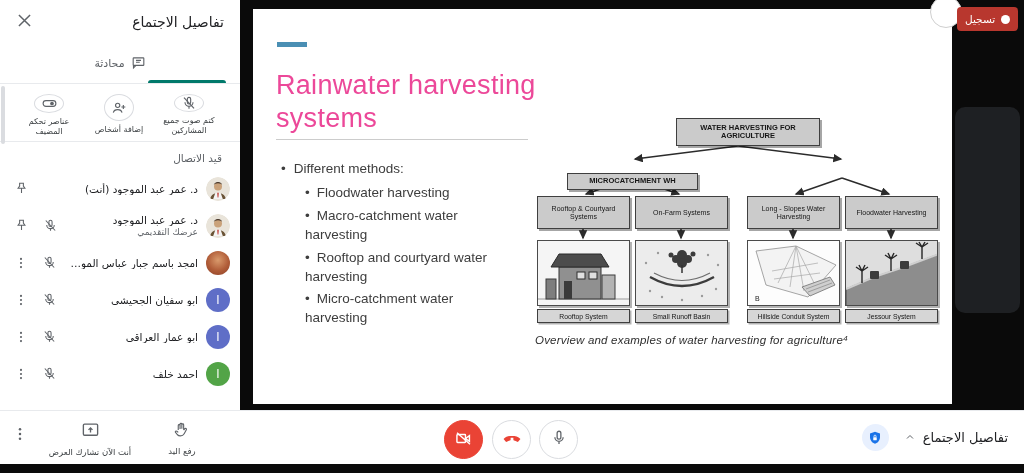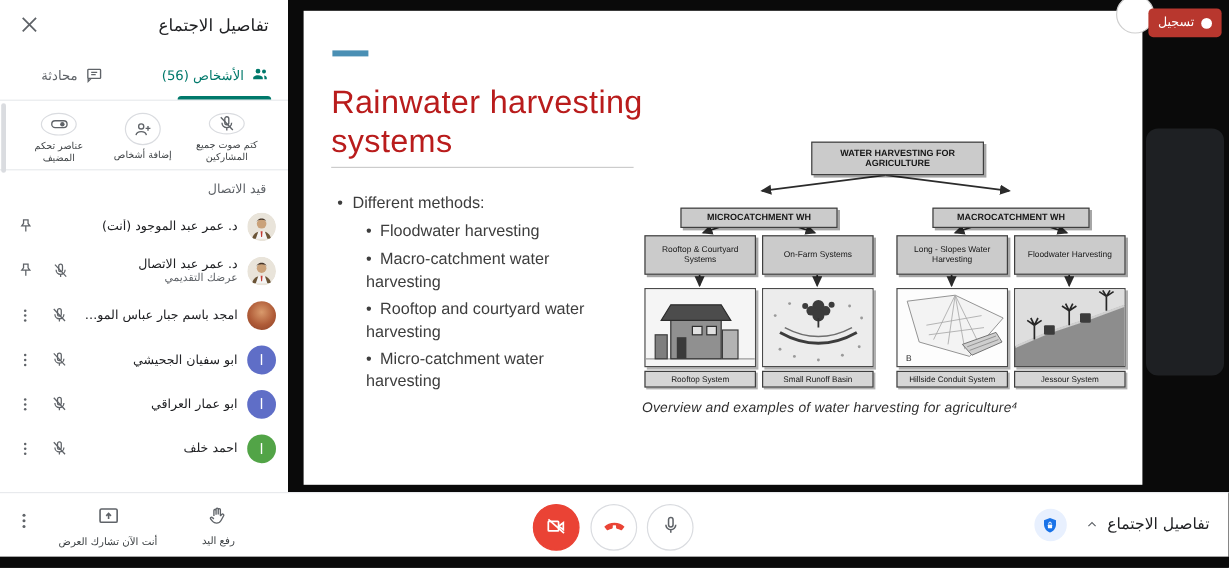--- a/index.html
+++ b/index.html
@@ -31,21 +31,21 @@
   .pname{font-size:10.5px;color:#202124;white-space:nowrap;overflow:hidden;text-overflow:ellipsis;}
   .psub{font-size:9px;color:#5f6368;margin-top:1px;}
   .picons{display:flex;align-items:center;gap:14px;padding-left:8px;}
   .icon-btn{background:none;border:none;padding:0;cursor:pointer;display:flex;align-items:center;}
   .sb-scrollthumb{position:absolute;left:1px;top:86px;width:4px;height:58px;background:#dadce0;border-radius:2px;cursor:pointer;}
 
   
   .mainarea{position:absolute;left:240px;top:0;width:784px;height:410px;background:#0a0a0a;}
   .slide{position:absolute;left:13px;top:9px;width:699px;height:395px;background:#fff;font-family:"Liberation Sans",sans-serif;direction:ltr;}
   .accent-bar{position:absolute;left:24px;top:33px;width:30px;height:5px;background:var(--accent-blue,#4a8fb4);}
-  .slide-title{position:absolute;left:23px;top:60px;width:310px;margin:0;font-size:27px;font-weight:400;line-height:1.22;color:#b91c1c;letter-spacing:.3px;}
+  .slide-title{position:absolute;left:23px;top:60px;width:310px;margin:0;font-size:27px;font-weight:400;line-height:1.22;color:#ec4899;letter-spacing:.3px;}
   .slide-divider{position:absolute;left:23px;top:130px;width:252px;border-top:1px solid #ccc;}
   .bullets{position:absolute;left:28px;top:152px;width:250px;color:#3d3d3d;font-size:13.5px;}
   .bullets .bh{margin:0 0 8px 0;}
   .bullets .bh::before{content:"•";margin-right:8px;}
   .bullets ul{list-style:none;margin:0;padding:0 0 0 24px;width:210px;}
   .bullets li{margin-bottom:4px;line-height:1.4;}
   .bullets li::before{content:"•";margin-right:7px;}
   .caption{position:absolute;left:282px;top:325px;font-size:11.5px;font-style:italic;color:#2e2e2e;letter-spacing:.2px;}
 
   
@@ -93,28 +93,20 @@
       <button class="sb-close">
         <span>
           <svg width="13" height="13" viewBox="0 0 14 14">
               <path d="M1 1l12 12M13 1L1 13" stroke="#5f6368" stroke-width="1.6"></path>
             </svg>
         </span>
       </button>
     </div>
 
     <div class="tabs">
-      <div class="tab active">
-        <span>
-          <svg width="16" height="16" viewBox="0 0 24 24" fill="currentColor">
-              <path d="M9 11a3 3 0 100-6 3 3 0 000 6zm7.5 0a2.5 2.5 0 100-5 2.5 2.5 0 000 5zM9 13c-2.8 0-6 1.4-6 3.1V18h12v-1.9C15 14.4 11.8 13 9 13zm7.5.4c1.9.4 3.5 1.3 3.5 2.7V18h-3v-1.9c0-1-.4-1.9-.5-2.7z"></path>
-            </svg>
-        </span>
-        <span>الأشخاص (56)</span>
-      </div>
       <div class="tab">
         <span>
           <svg width="15" height="15" viewBox="0 0 24 24" fill="none" stroke="#5f6368" stroke-width="1.8">
               <rect x="3.5" y="4.5" width="17" height="12" rx="1"></rect>
               <path d="M8 8.5h8M8 11.5h6M8 16.5l-4 4v-4"></path>
             </svg>
         </span>
         <span>محادثة</span>
       </div>
       <div class="tab-underline"></div>
@@ -190,21 +182,21 @@
           <svg width="24" height="24" viewBox="0 0 24 24">
               <circle cx="12" cy="12" r="12" fill="#e9e4da"></circle>
               <circle cx="12" cy="9.5" r="4" fill="#caa27a"></circle>
               <path d="M12 5c-2.3 0-4.2 1.6-4.2 3.2 0-2.7 8.4-2.7 8.4 0C16.2 6.6 14.3 5 12 5z" fill="#46362a"></path>
               <path d="M4 22c1-4.2 4.5-6.2 8-6.2s7 2 8 6.2z" fill="#f4f4f4"></path>
               <path d="M11.2 15.8h1.6l-.4 4.6h-.8z" fill="#c23b32"></path>
               <path d="M4 22c.9-3.6 3-5.2 5.2-5.8L7.2 22zM20 22c-.9-3.6-3-5.2-5.2-5.8L16.8 22z" fill="#6b5436"></path>
             </svg>
         </span>
         <div class="pinfo">
-          <div class="pname">د. عمر عبد الاتصال</div>
+          <div class="pname">د. عمر عبد الموجود</div>
           <div class="psub">عرضك التقديمي</div>
         </div>
         <div class="picons">
           <span class="icon-btn">
             <svg width="15" height="15" viewBox="0 0 24 24" fill="none" stroke="#5f6368" stroke-width="1.7">
                 <rect x="9.5" y="3.5" width="5" height="10" rx="2.5"></rect>
                 <path d="M6 11a6 6 0 0012 0M12 17v3.5"></path>
                 <path d="M4.5 4l15 16"></path>
               </svg>
           </span>
@@ -344,21 +336,20 @@
             <line x1="308" y1="66" x2="355" y2="82" marker-end="url(#ah)"></line>
             <line x1="49" y1="117" x2="49" y2="126" marker-end="url(#ah)"></line>
             <line x1="147" y1="117" x2="147" y2="126" marker-end="url(#ah)"></line>
             <line x1="259" y1="117" x2="259" y2="126" marker-end="url(#ah)"></line>
             <line x1="357" y1="117" x2="357" y2="126" marker-end="url(#ah)"></line>
           </g>
         </svg>
 
         <div class="dbox root">WATER HARVESTING FOR AGRICULTURE</div>
         <div class="dbox l2 l2a">MICROCATCHMENT WH</div>
-        <div class="dbox l2 l2b">MACROCATCHMENT WH</div>
         <div class="dbox l3 cx1">Rooftop &amp; Courtyard Systems</div>
         <div class="dbox l3 cx2">On-Farm Systems</div>
         <div class="dbox l3 cx3">Long - Slopes Water Harvesting</div>
         <div class="dbox l3 cx4">Floodwater Harvesting</div>
 
         <div class="dpanel cx1">
           <svg width="93" height="66" viewBox="0 0 93 66">
             <rect width="93" height="66" fill="#f5f5f5"></rect>
             <line x1="0" y1="58" x2="93" y2="58" stroke="#9a9a9a"></line>
             <rect x="8" y="38" width="10" height="20" fill="#7e7e7e" stroke="#3c3c3c"></rect>

